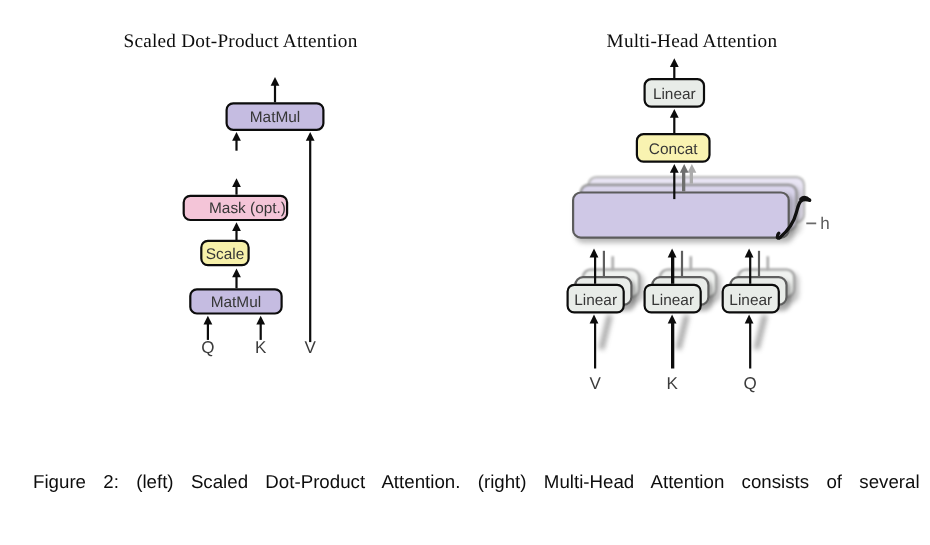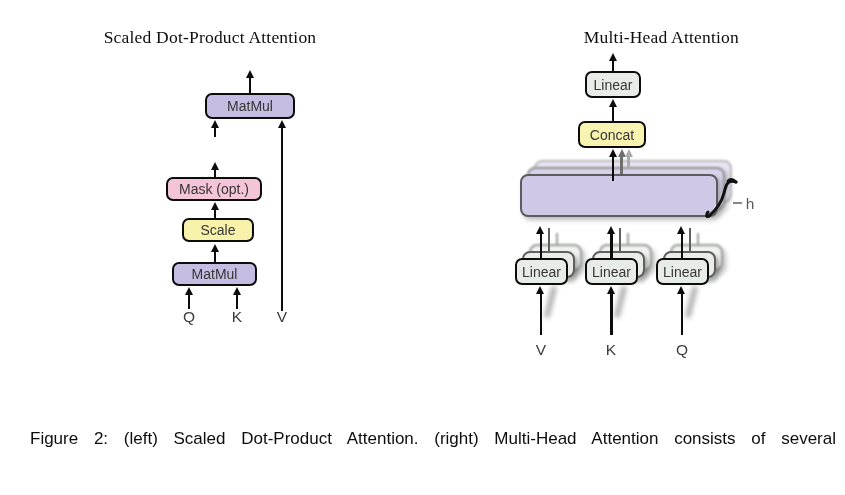--- a/index.html
+++ b/index.html
@@ -33,67 +33,67 @@
   .caption{position:absolute;left:30px;top:428px;width:806px;
            font-family:Liberation Sans, sans-serif;font-size:17px;line-height:22.5px;color:#0d0d0d;}
   .caption .l1{text-align:justify;text-align-last:justify;}
   svg{position:absolute;overflow:visible;z-index:5;}
 </style>
 </head>
 <body>
 
 <div id="canvas">
 
-  <div class="title" style="left:95px;top:27px;width:230px;">Scaled Dot-Product Attention</div>
+  <div class="title" style="left:95px;top:27px;width:230px;text-align:right;">Scaled Dot-Product Attention</div>
 
   <div class="ahead" style="left:245.5px;top:70px;"></div>
   <div class="vline" style="left:248.8px;top:77px;height:16px;"></div>
 
   <div class="ahead" style="left:277.5px;top:120px;"></div>
   <div class="vline" style="left:280.8px;top:127px;height:184px;"></div>
 
   <div class="box" style="left:205px;top:93px;width:90px;height:26px;background:#c5bce1;">
     <span>MatMul</span>
   </div>
 
   <div class="ahead" style="left:210.5px;top:120px;"></div>
   <div class="vline" style="left:213.8px;top:127px;height:10px;"></div>
 
 
   <div class="ahead" style="left:210.5px;top:162px;"></div>
   <div class="vline" style="left:213.8px;top:169px;height:8px;"></div>
 
-  <div class="box" style="left:166px;top:177px;width:96px;height:24px;background:#f4c5d8;">
+  <div class="box" style="left:166px;top:177px;width:96px;height:24px;background:#f4c5d8;justify-content:flex-end;">
     <span>Mask (opt.)</span>
   </div>
 
   <div class="ahead" style="left:210.5px;top:202px;"></div>
   <div class="vline" style="left:213.8px;top:209px;height:10px;"></div>
 
-  <div class="box" style="left:182px;top:218px;width:72px;height:24px;background:#f7f1aa;">
+  <div class="box" style="left:182px;top:218px;width:45px;height:24px;background:#f7f1aa;">
     <span>Scale</span>
   </div>
 
   <div class="ahead" style="left:210.5px;top:244px;"></div>
   <div class="vline" style="left:213.8px;top:251px;height:11px;"></div>
 
   <div class="box" style="left:172px;top:262px;width:85px;height:24px;background:#c5bce1;">
     <span>MatMul</span>
   </div>
 
   <div class="ahead" style="left:184.5px;top:287px;"></div>
   <div class="vline" style="left:187.8px;top:294px;height:15px;"></div>
   <div class="ahead" style="left:232.5px;top:287px;"></div>
   <div class="vline" style="left:235.8px;top:294px;height:15px;"></div>
 
   <div class="iolabel" style="left:179px;top:308px;">Q</div>
   <div class="iolabel" style="left:227px;top:308px;">K</div>
   <div class="iolabel" style="left:272px;top:308px;">V</div>
 
-  <div class="title" style="left:519px;top:27px;width:220px;text-align:right;">Multi-Head Attention</div>
+  <div class="title" style="left:519px;top:27px;width:220px;">Multi-Head Attention</div>
 
   <div class="ahead" style="left:608.5px;top:53px;"></div>
   <div class="vline" style="left:611.8px;top:60px;height:11px;"></div>
 
   <div class="box" style="left:585px;top:71px;width:56px;height:27px;background:#e8ece8;">
     <span>Linear</span>
   </div>
 
   <div class="ahead" style="left:608.5px;top:99px;"></div>
   <div class="vline" style="left:611.8px;top:106px;height:15px;"></div>

